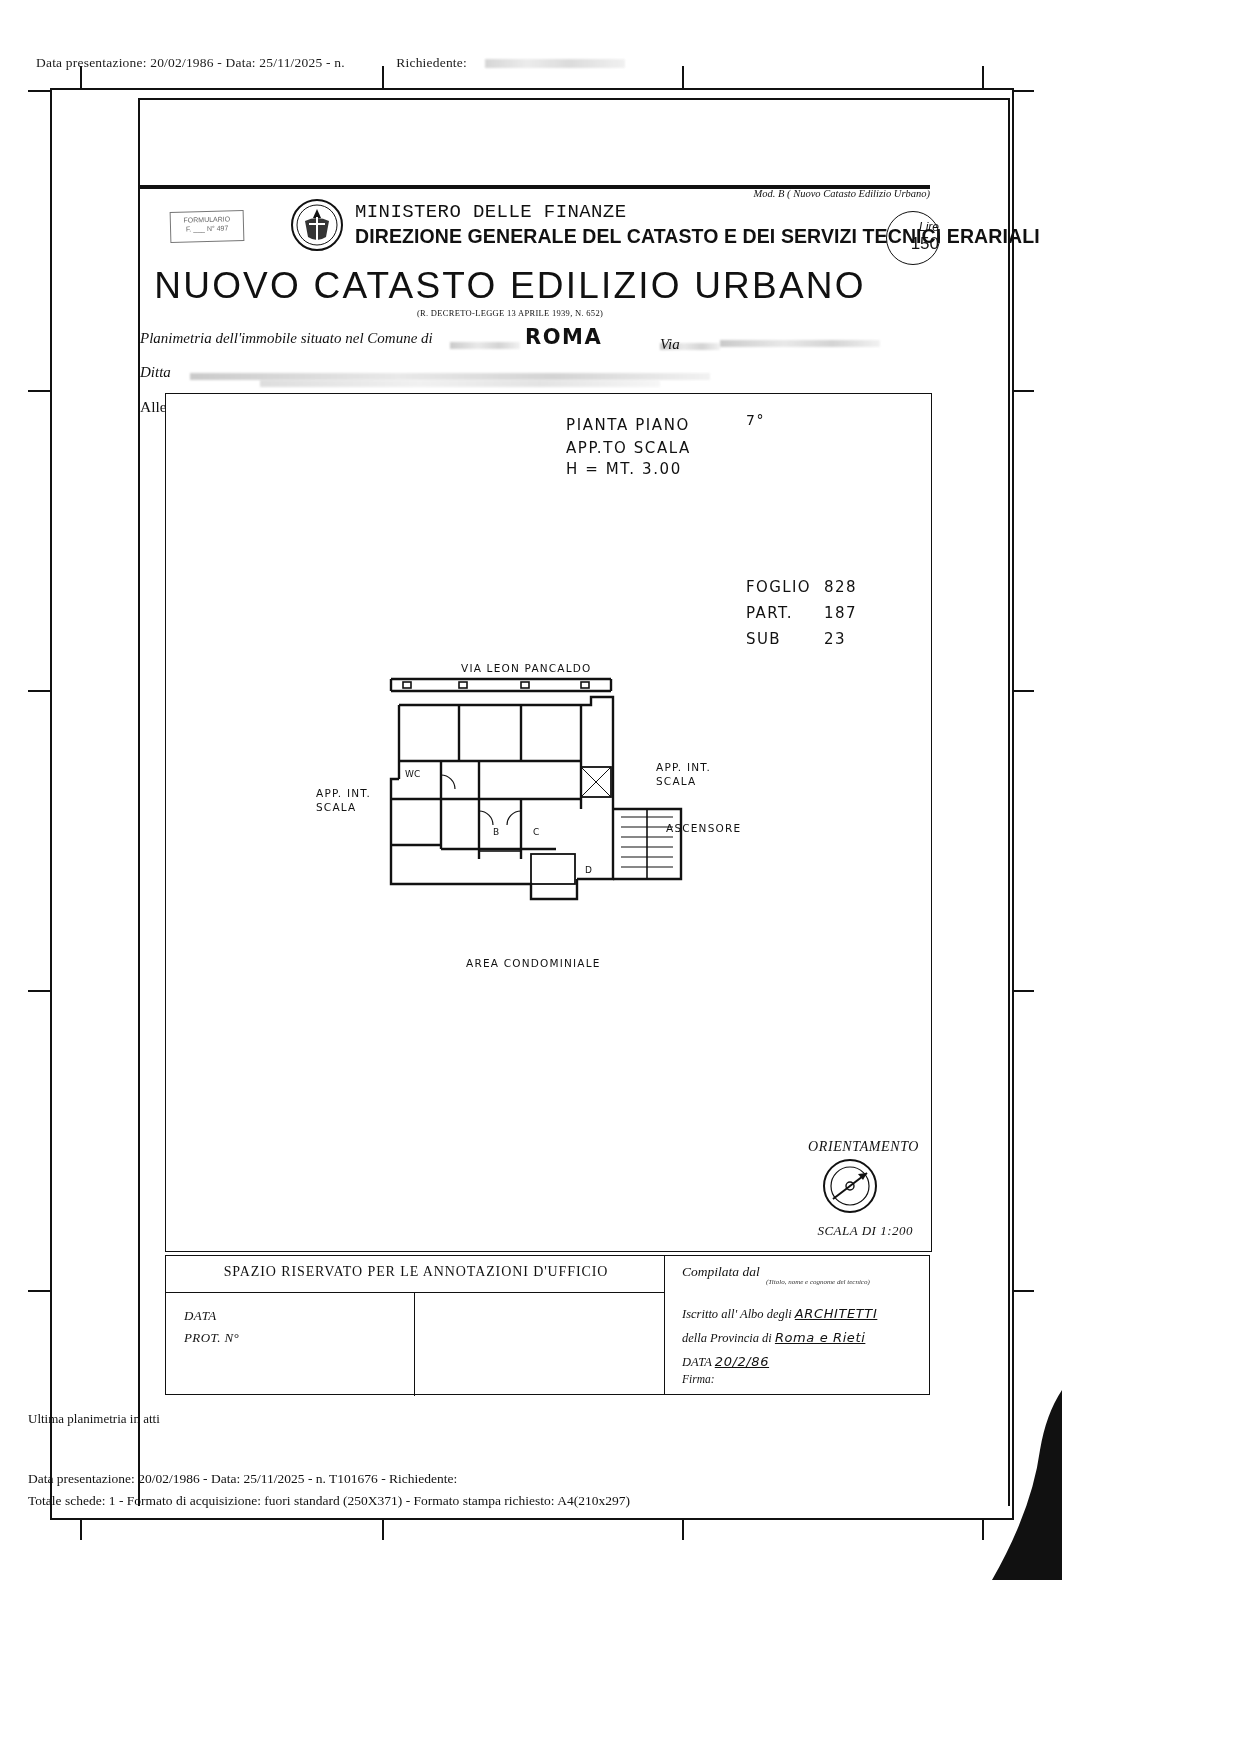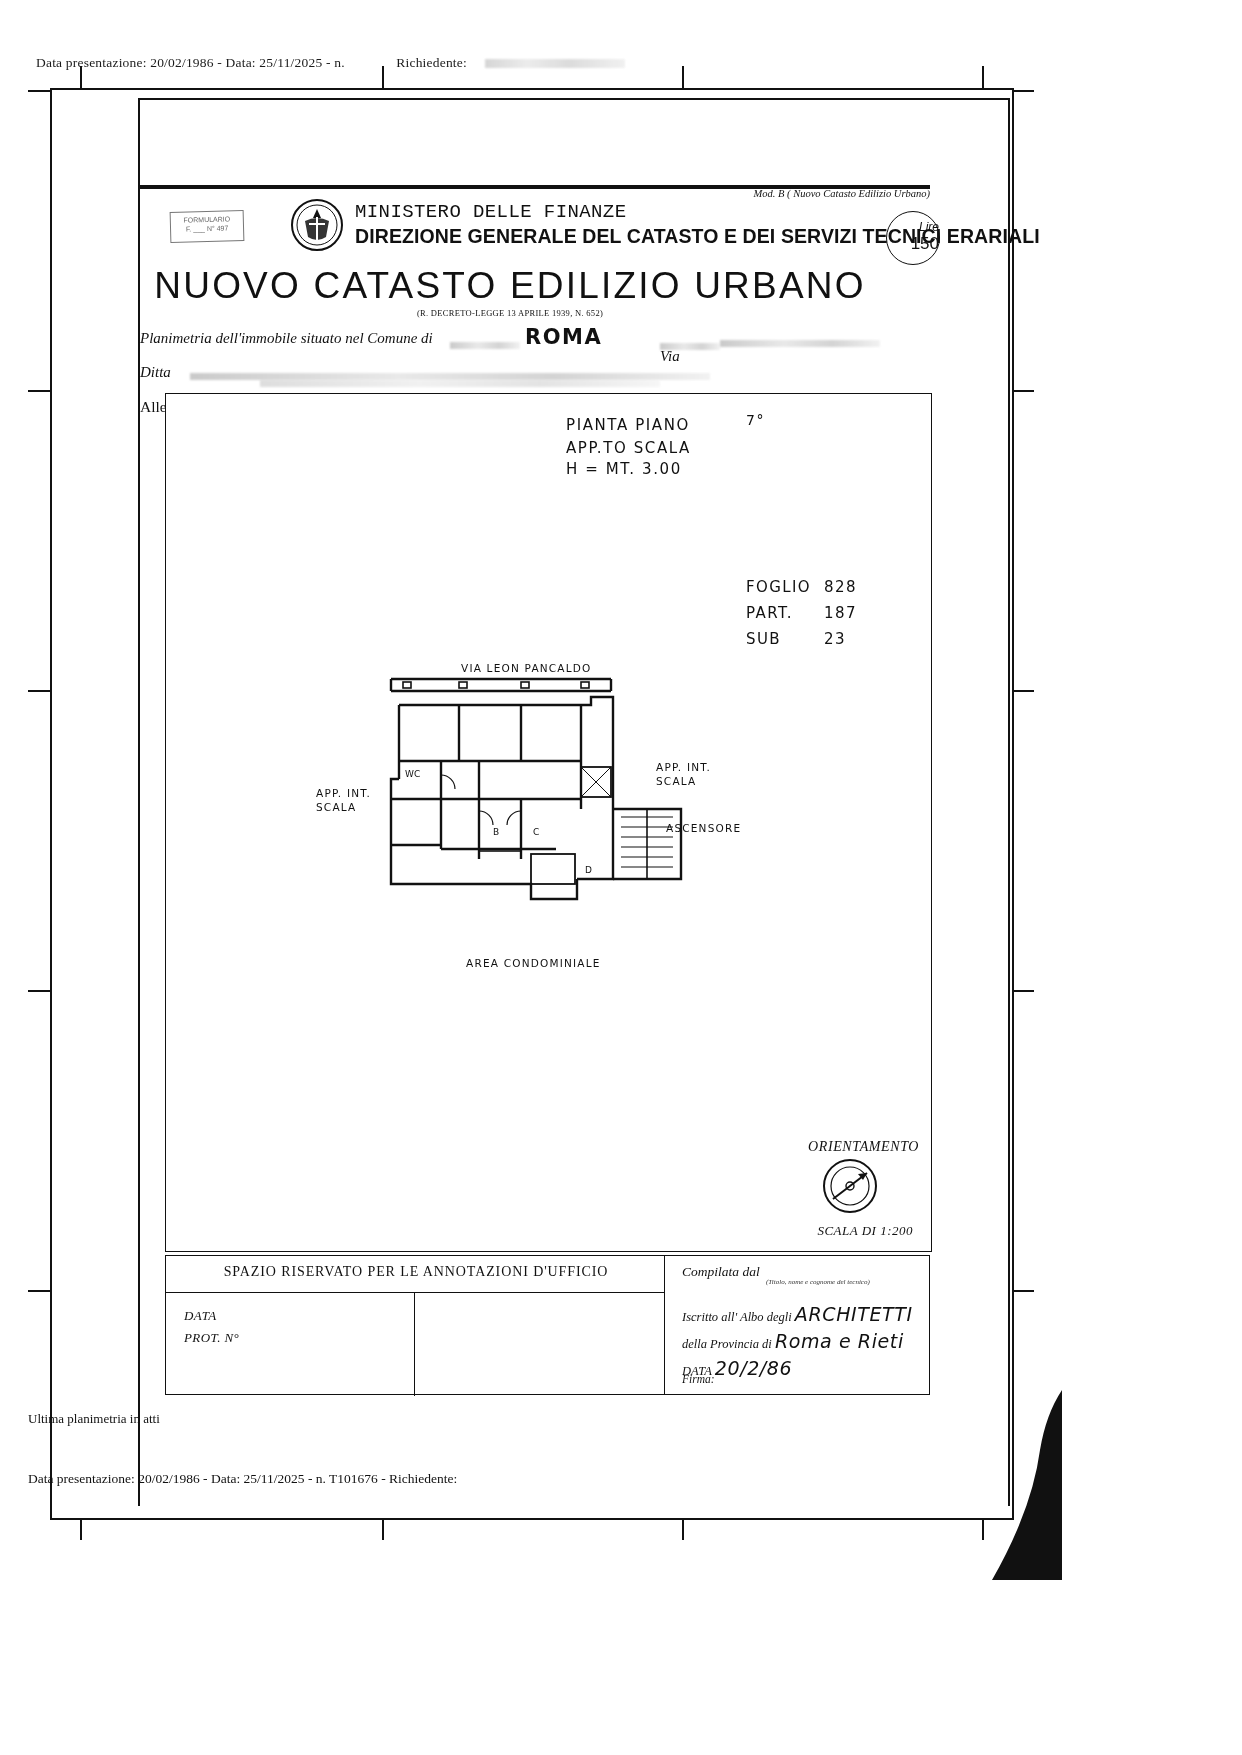--- a/index.html
+++ b/index.html
@@ -153,21 +153,21 @@
   .hand {
     font-family: "DejaVu Sans", sans-serif;
     font-weight: 700;
     letter-spacing: 1.5px;
     font-style: normal;
   }
   .hand-comune {
     position:absolute; left: 385px; top: -5px;
     font-size: 21px;
   }
-  .lbl-via { position:absolute; left: 520px; top: 18px; font-style: italic; }
+  .lbl-via { position:absolute; left: 520px; top: 6px; font-style: italic; }
   .smudge {
     position:absolute;
     height: 7px;
     background: linear-gradient(90deg,#bdbdbd,#e4e4e4 40%,#c9c9c9 70%,#efefef);
     filter: blur(1.1px);
     opacity:.8;
   }
   .hand-roma2 { position:absolute; left: 505px; top: -8px; font-size: 22px; }
 
   
@@ -258,21 +258,21 @@
   .compilata-sub {
     position:absolute; left: 600px; top: 22px;
     font-size: 7px; font-style: italic; color:#333;
   }
   .iscritto {
     position:absolute; left: 516px; top: 46px;
     font-size: 12.5px; font-style: italic; line-height: 24px;
   }
   .hand-sm {
     font-family:"DejaVu Sans", sans-serif;
-    font-size: 19px; letter-spacing: .6px;
+    font-size: 13px; letter-spacing: .6px; text-decoration: underline;
   }
   .firma {
     position:absolute; left: 516px; top: 117px;
     font-size: 11.5px; font-style: italic;
   }
   .ultima {
     position:absolute; left: 28px; top: 1411px;
     font-size: 13px;
   }
 </style>
@@ -476,18 +476,19 @@
       <div>
         <span>DATA</span>
         <span class="hand-sm">20/2/86</span>
       </div>
     </div>
     <div class="firma">Firma:</div>
   </div>
 
   <div class="ultima">Ultima planimetria in atti</div>
   <div class="meta-bottom-2">Data presentazione: 20/02/1986 - Data: 25/11/2025 - n. T101676 - Richiedente:</div>
+  <div class="meta-bottom-3">Totale schede: 1 - Formato di acquisizione: fuori standard (250X371) - Formato stampa richiesto: A4(210x297)</div>
 
   <svg style="position:absolute; right:170px; bottom:175px; width:110px; height:190px;">
     <path d="M100 0 L100 190 L30 190 Q70 120 78 60 Q84 24 100 0 Z" fill="#111"></path>
   </svg>
 
 </div>
 
 </body></html>

